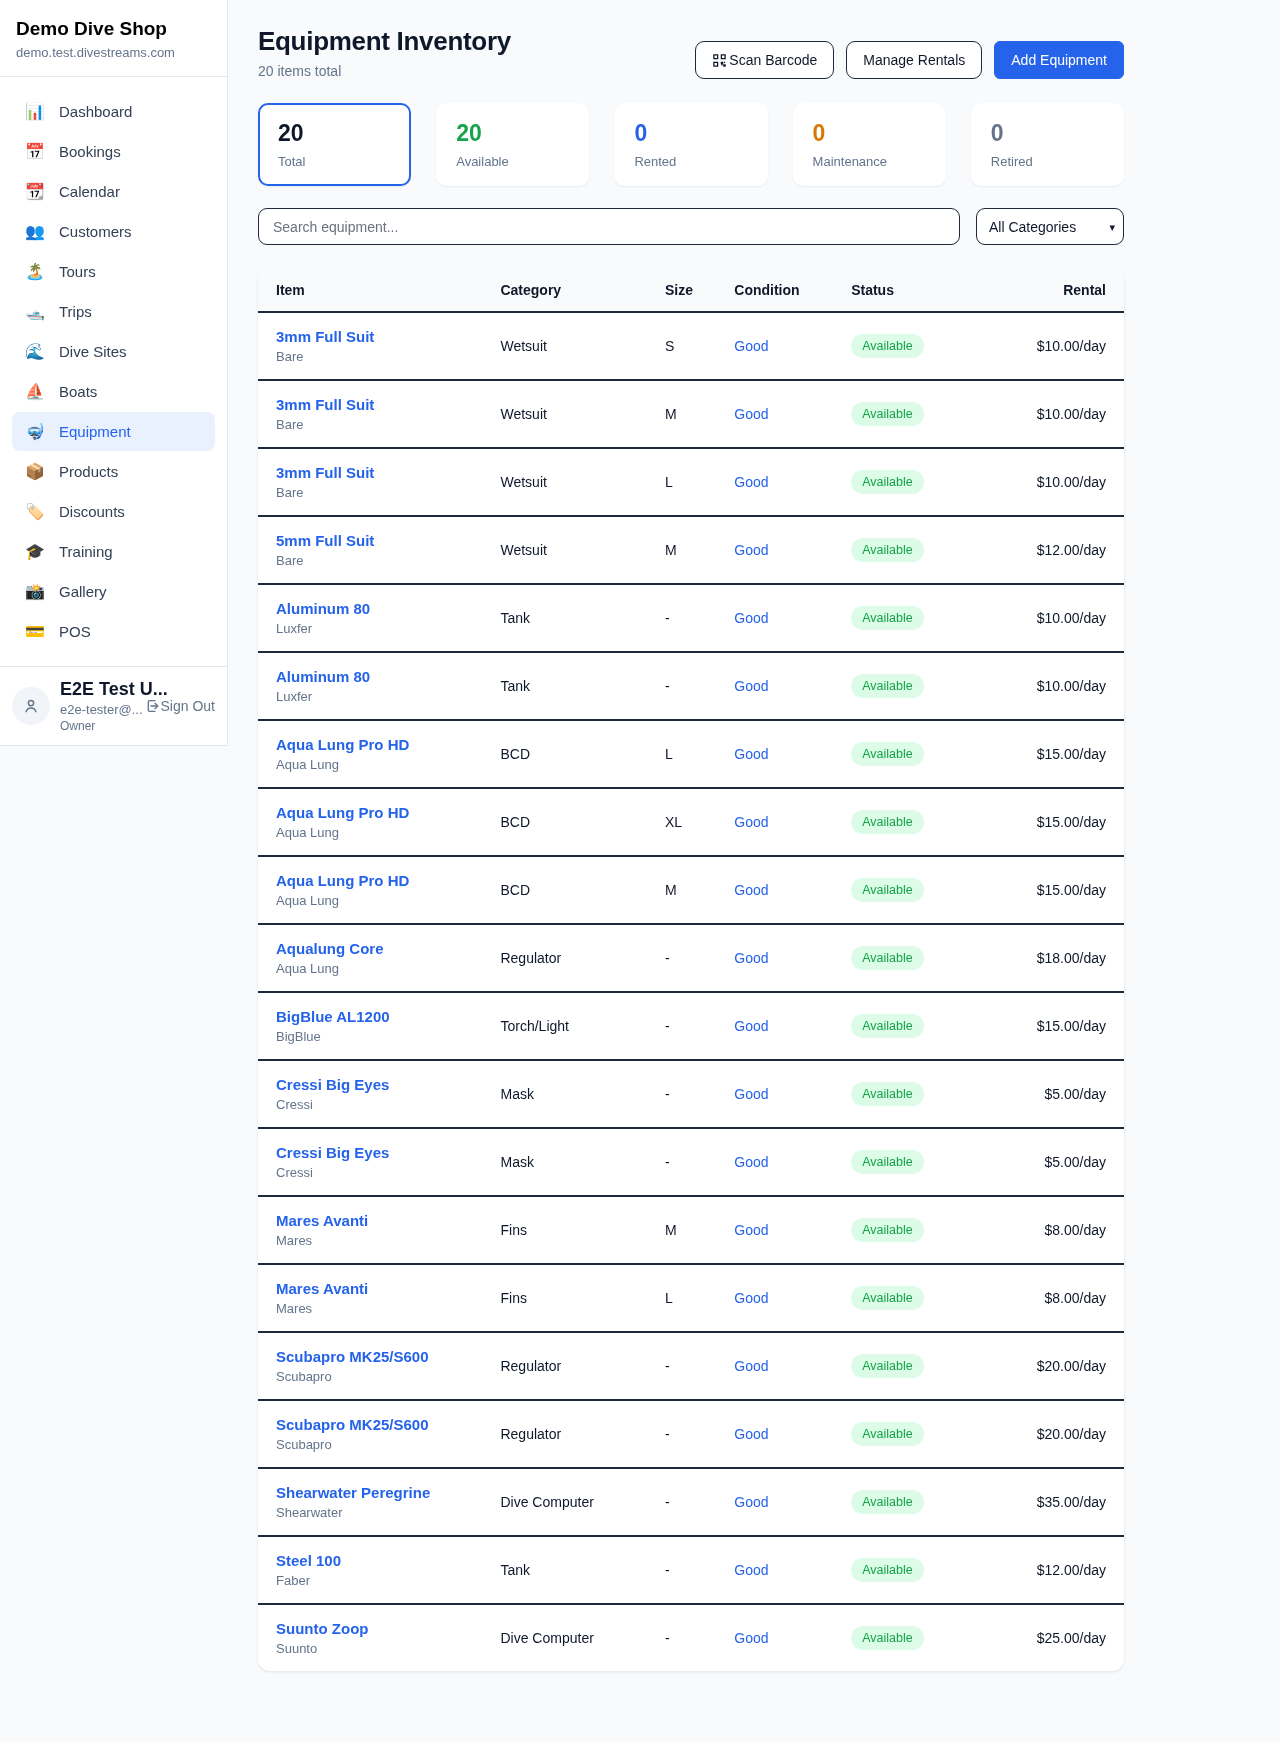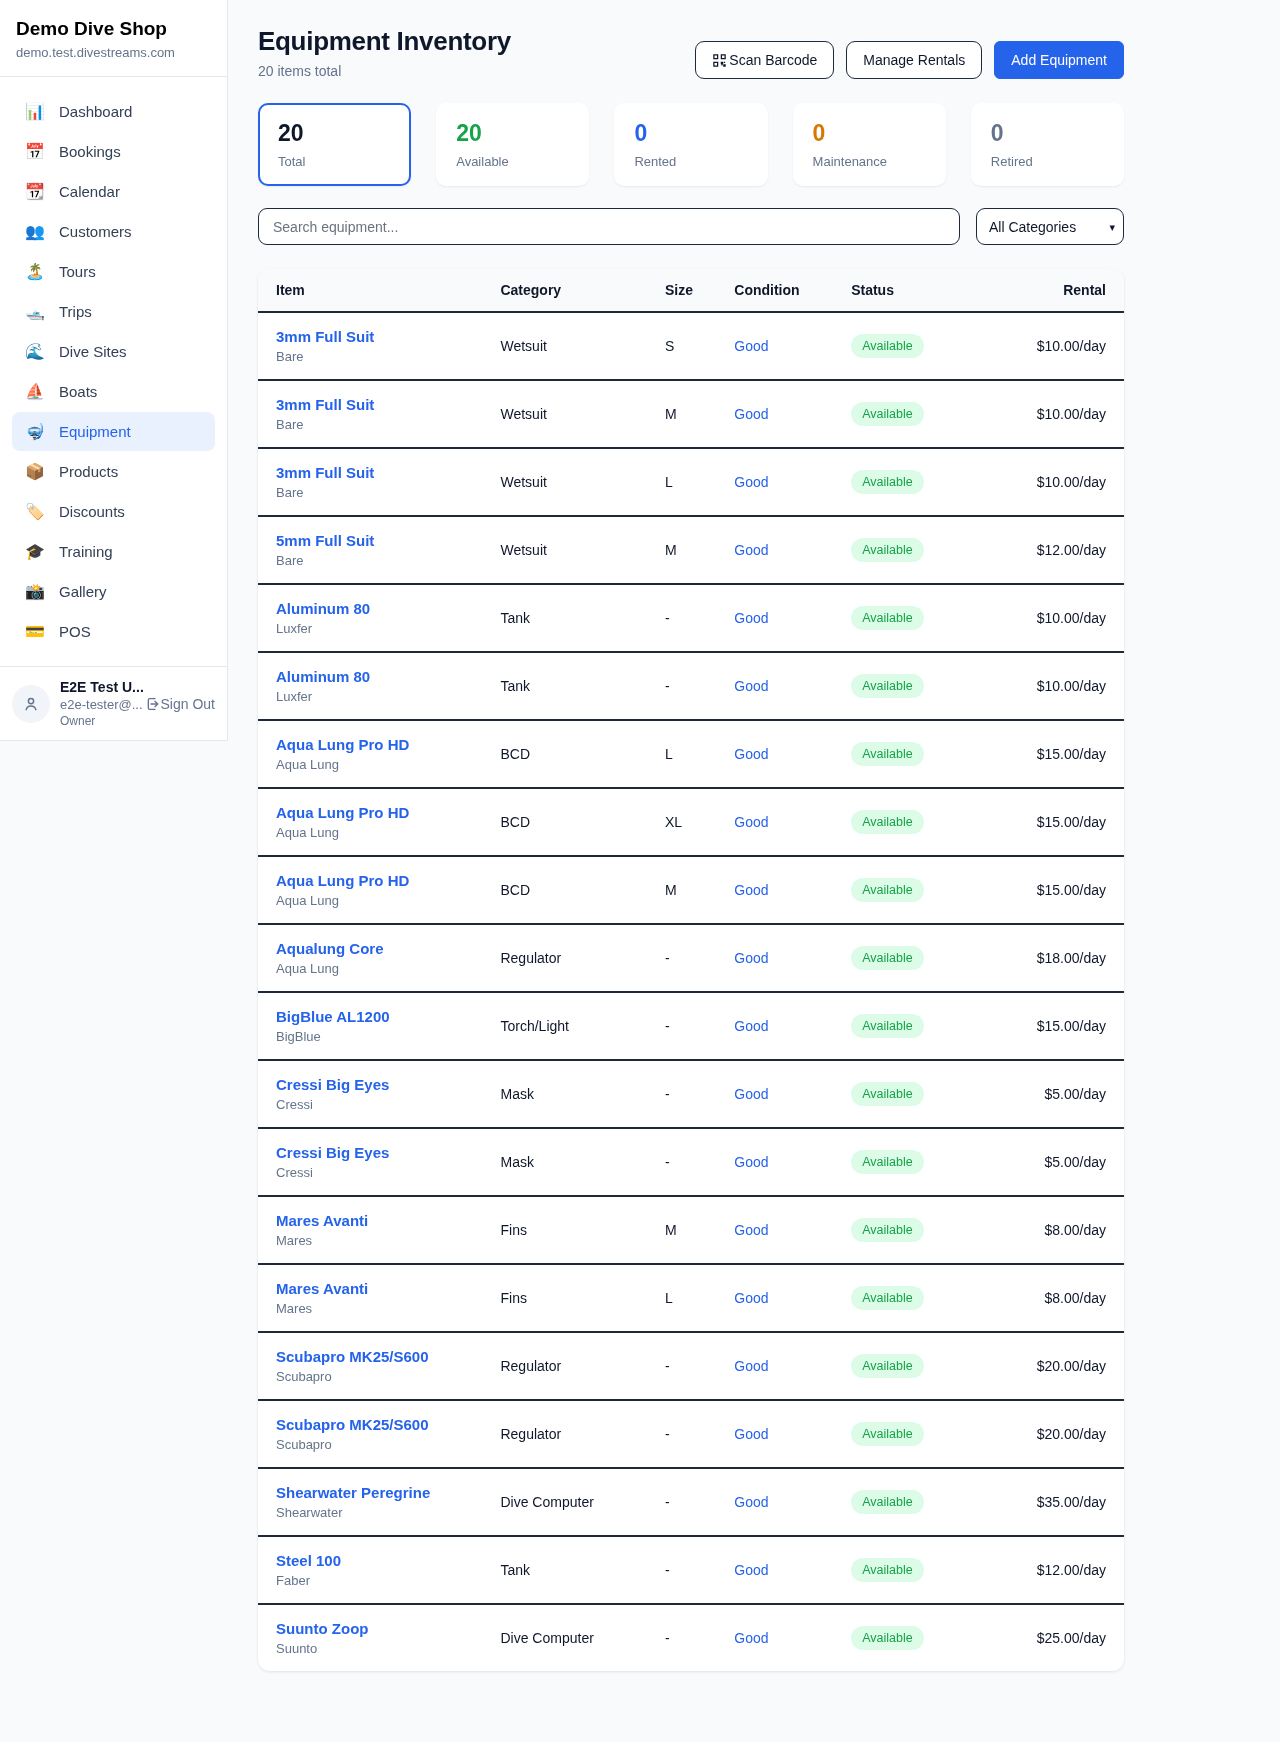--- a/index.html
+++ b/index.html
@@ -13,21 +13,21 @@
   .brand-block { padding:18px 16px 16px; border-bottom:1px solid #e2e8f0; }
   .brand-name { font-size:19px; font-weight:bold; color:#000000; }
   .brand-domain { font-size:13px; color:#64748b; margin-top:5px; }
   .nav { padding:14px 10px; }
   .nav-item { display:flex; align-items:center; gap:13px; padding:10px 12px; margin:1px 2px; border-radius:8px; font-size:15px; color:#334155; cursor:pointer; }
   .nav-item.active { background:#e8f1fd; color:#2563eb; font-weight:500; }
   .nav-icon { width:22px; display:inline-block; text-align:center; font-size:16px; }
   .user-block { border-top:1px solid #e2e8f0; padding:12px 12px; display:flex; align-items:center; gap:10px; }
   .avatar { width:38px; height:38px; border-radius:50%; background:#f1f5f9; display:flex; align-items:center; justify-content:center; flex-shrink:0; }
   .user-info { min-width:0; }
-  .user-name { font-size:14px; font-weight:bold; color:#0f172a; white-space:nowrap; }
+  .user-name { font-size:18px; font-weight:bold; color:#0f172a; white-space:nowrap; }
   .user-email { font-size:13px; color:#64748b; margin-top:2px; white-space:nowrap; }
   .user-role { font-size:12px; color:#64748b; margin-top:2px; }
   .signout { margin-left:auto; display:flex; align-items:center; gap:0; color:#64748b; font-size:14px; cursor:pointer; white-space:nowrap; }
   
   .main { flex:1; padding:26px 156px 32px 30px; }
   .page-header { display:flex; align-items:flex-end; justify-content:space-between; }
   .page-title { font-size:26px; font-weight:bold; color:#0f172a; letter-spacing:-0.3px; }
   .page-subtitle { font-size:14px; color:#64748b; margin-top:6px; }
   .header-actions { display:flex; gap:12px; margin-top:4px; }
   .btn { display:flex; align-items:center; gap:2px; height:38px; padding:0 16px; border-radius:9px; font-size:14px; font-weight:500; cursor:pointer; background:#fff; border:1px solid #1e293b; color:#0f172a; }

